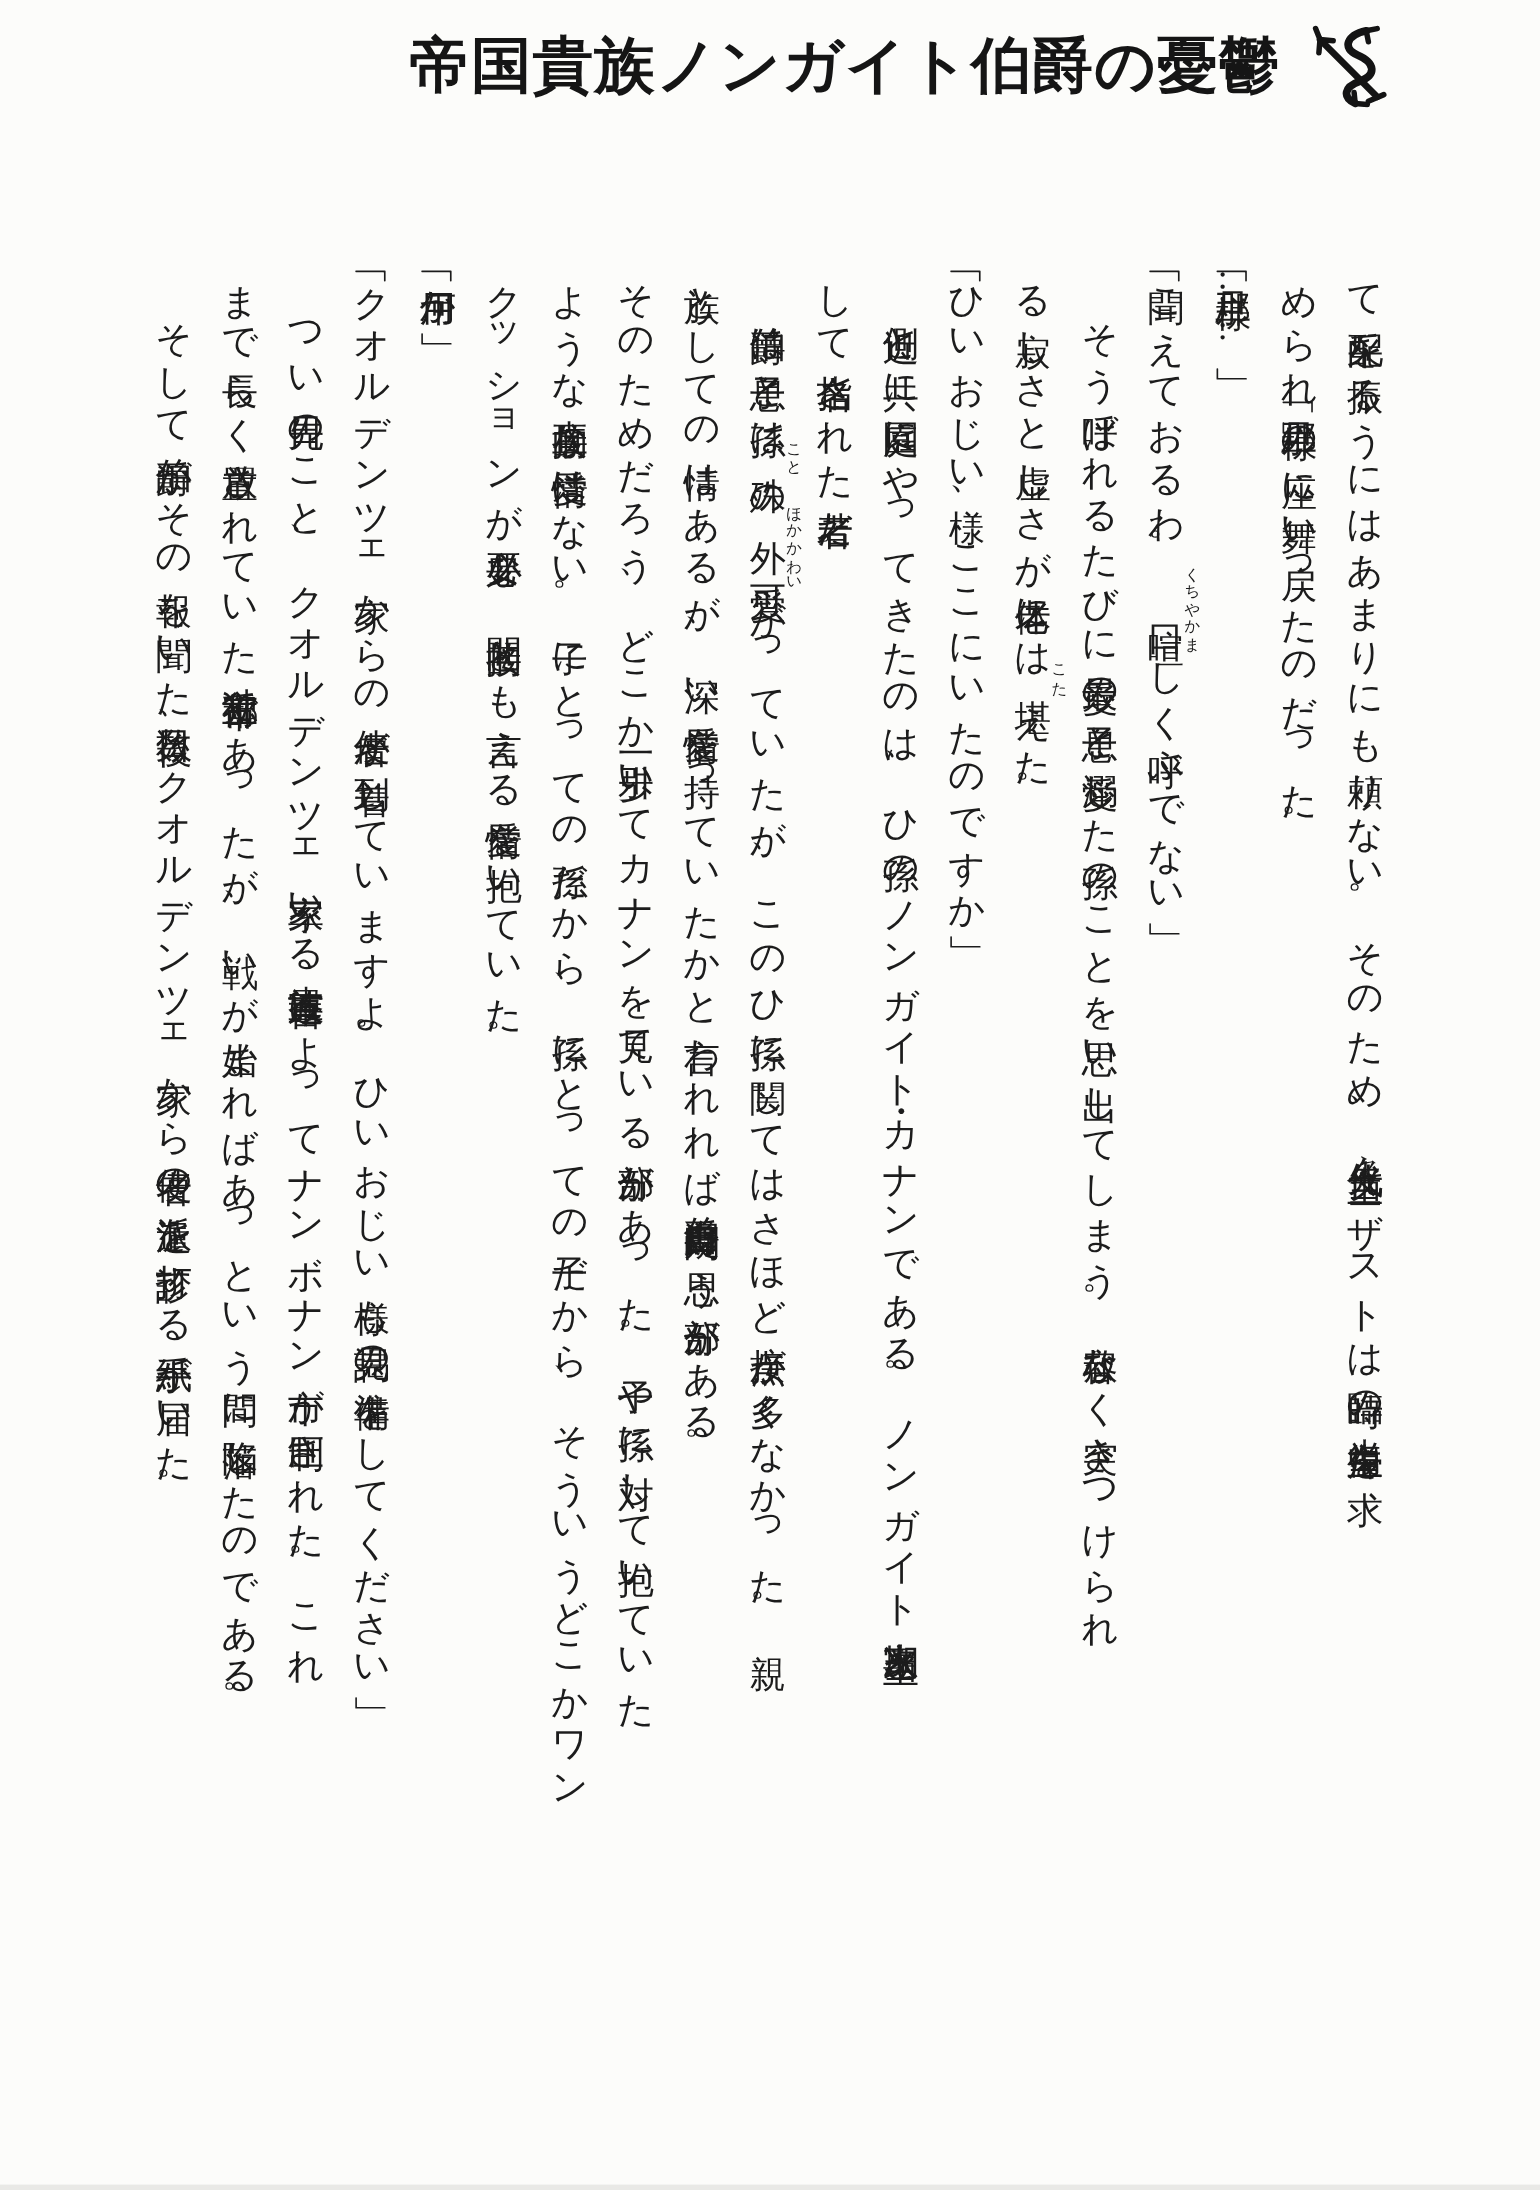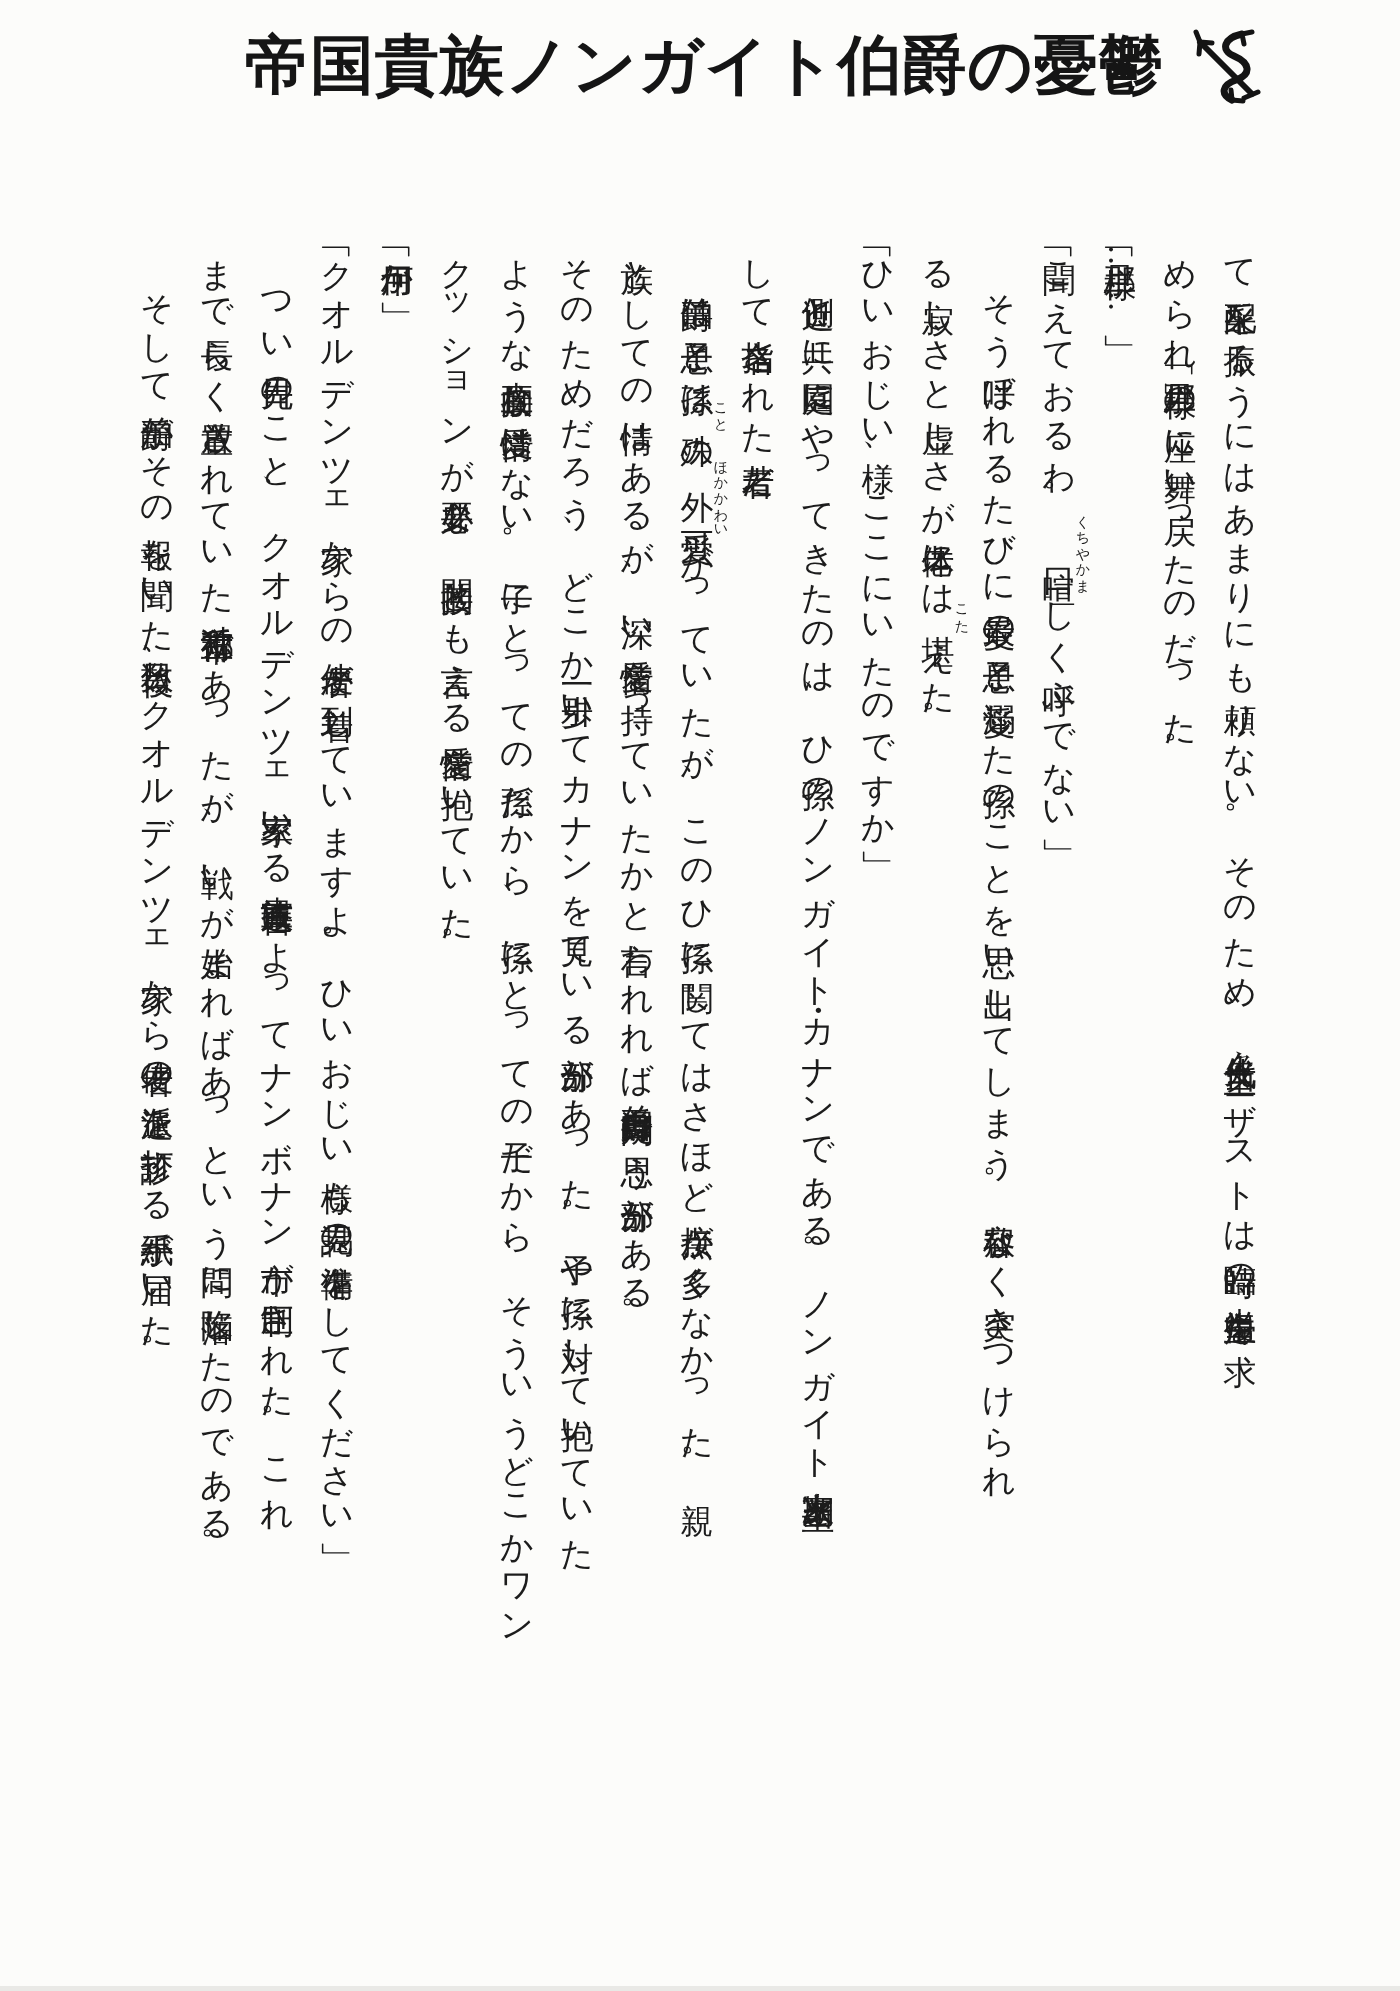--- a/index.html
+++ b/index.html
@@ -7,21 +7,21 @@
     width:1400px;height:1991px;position:relative;overflow:hidden;
     background:#fcfcfa;color:#1c1c1c;
     font-family:"Liberation Serif","DejaVu Serif",serif;
   }
   .page{position:absolute;inset:0;}
   .page-header{
     position:absolute;top:22px;right:134px;
     display:flex;align-items:center;gap:16px;
   }
   .chapter-title{
-    margin:0;font-size:64px;font-weight:bold;letter-spacing:1px;
+    margin:0;font-size:55px;font-weight:bold;letter-spacing:1px;
     white-space:nowrap;color:#151515;
   }
   .ornament{width:86px;height:76px;display:inline-block;flex:0 0 auto;}
   .text-block{
     position:absolute;top:236px;right:130px;height:1668px;
     writing-mode:vertical-rl;text-orientation:mixed;
     font-size:33px;line-height:60px;letter-spacing:2px;
     color:#1c1c1c;
   }
   .tcol{margin:0;height:100%;}

